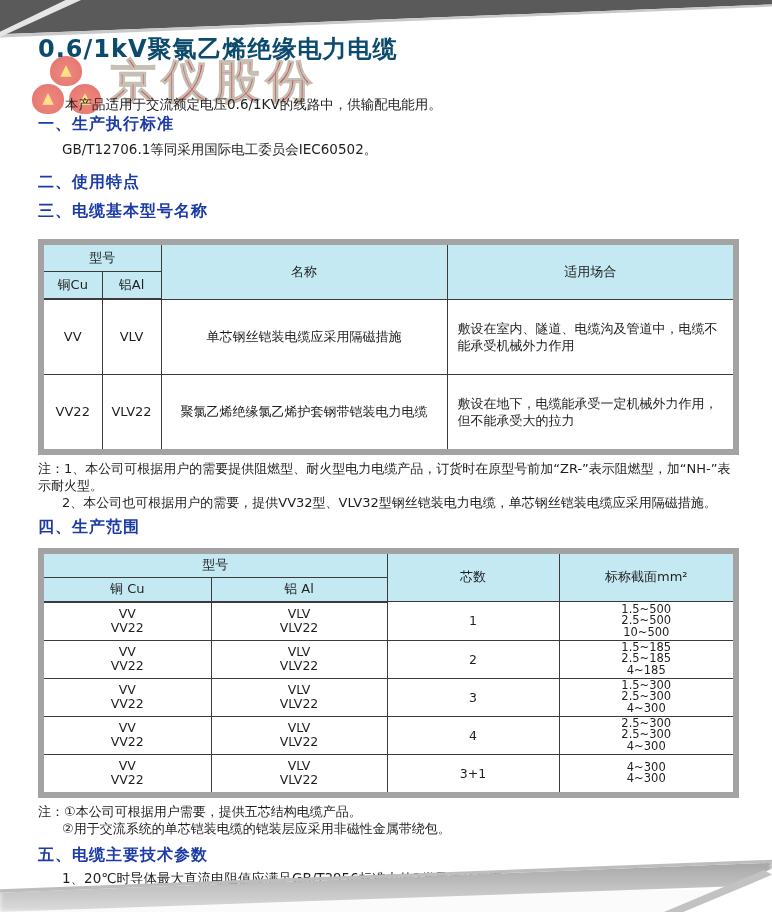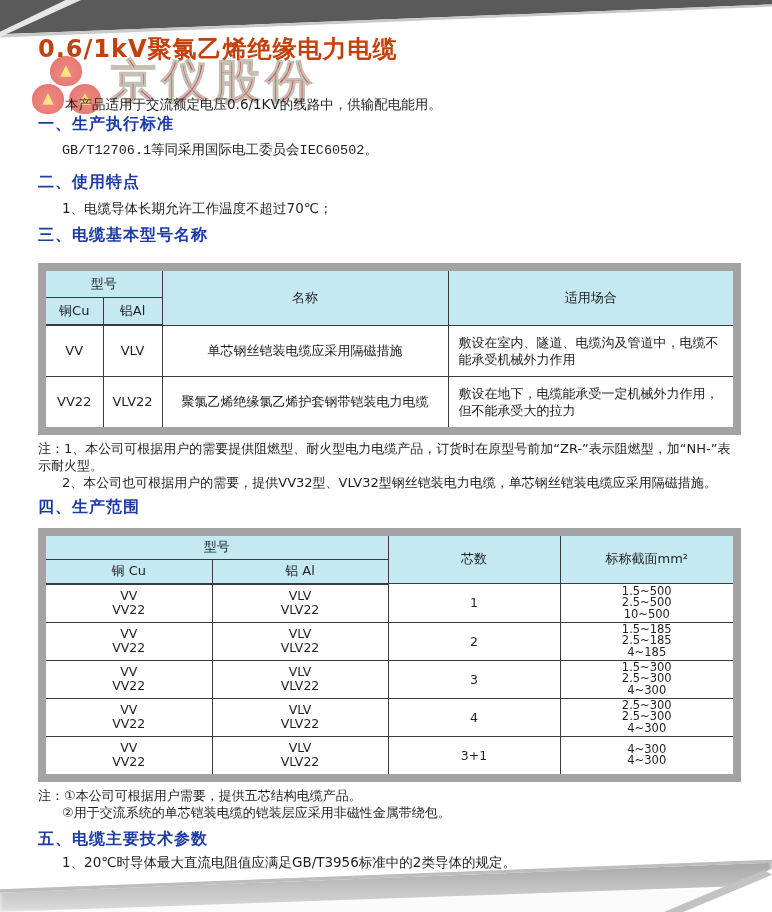--- a/index.html
+++ b/index.html
@@ -29,38 +29,38 @@
             display:flex; align-items:center; justify-content:center; }
   .wm-dot span { color:#ffd23f; font-size:15px; line-height:1; transform:translateY(-1px); }
   .wm-dot.d1 { left:18px; top:0; }
   .wm-dot.d2 { left:0;  top:28px; }
   .wm-dot.d3 { left:37px; top:28px; }
   .wm-text { font-size:46px; font-weight:700; letter-spacing:6px; line-height:1.1;
              color:#b91c1c; -webkit-text-stroke:1px #b3aa9c; }
 
   
   .content { position:relative; z-index:3; padding:0 38px; }
-  .page-title { margin-top:33px; font-size:24px; font-weight:700; letter-spacing:1px; color:#c2410c; }
+  .page-title { margin-top:33px; font-size:24px; font-weight:700; letter-spacing:1px; color:#0c4a6e; }
   .intro { margin-top:30px; font-size:13.5px; line-height:19px; text-indent:2em; }
   .sec-h { font-size:16px; font-weight:700; color:#1d3ba6; letter-spacing:1px; }
-  .h1 { } .body1 { margin-top:6px; font-size:13.5px; padding-left:24px;font-family:Liberation Mono, monospace; }
+  .h1 { } .body1 { margin-top:6px; font-size:13.5px; padding-left:24px; }
   .h2 { margin-top:13px; }
   .feat { margin-top:6px; }
   .feat div { font-size:13.5px; line-height:18px; padding-left:24px; margin-top:5px; }
   .h3 { margin-top:8px; }
   .h4 { margin-top:6px; }
   .h5 { margin-top:8px; }
 
   table { border-collapse:collapse; width:695px; table-layout:fixed; }
-  .tbl { margin-top:17px; border:8px solid #a3a3a3; }
+  .tbl { margin-top:17px; border:6px solid #a3a3a3; }
   th, td { border:1px solid #3b3b3b; text-align:center; vertical-align:middle; font-weight:400; }
   thead th { background:#c4e9f3; font-size:13px; height:24px; }
   tr.head-strong th { border-bottom:2px solid #3b3b3b; }
   .t1 td { font-size:13px; height:42px; }
-  .t1 .app { text-align:left; padding:4px 10px; line-height:17px; }
+  .t1 .app { text-align:left; padding:16px 10px; line-height:17px; }
   .t2 { margin-top:10px; }
   .t2 thead th { height:21px; }
   .t2 td { padding:1px 0; }
   .t2 .model span { display:block; font-size:12.5px; line-height:14px; }
   .t2 .cores { font-size:12.5px; }
   .t2 .sect span { display:block; font-size:11.5px; line-height:11.5px; }
   .t2 td { height:35px; }
 
   .notes { margin-top:5px; font-size:13px; line-height:17px; }
   .notes .n2 { padding-left:24px; }
@@ -97,21 +97,20 @@
 
   <div class="page-title">0.6/1kV聚氯乙烯绝缘电力电缆</div>
 
   <div class="intro">本产品适用于交流额定电压0.6/1KV的线路中，供输配电能用。</div>
 
   <div class="sec-h h1">一、生产执行标准</div>
   <div class="body1">GB/T12706.1等同采用国际电工委员会IEC60502。</div>
 
   <div class="sec-h h2">二、使用特点</div>
   <div class="feat">
-    <div>1、电缆导体长期允许工作温度不超过70℃；</div>
   </div>
 
   <div class="sec-h h3">三、电缆基本型号名称</div>
 
   <table class="tbl t1">
     <colgroup>
         <col style="width:61px">
         <col style="width:59px">
         <col style="width:286px">
         <col style="width:289px">

